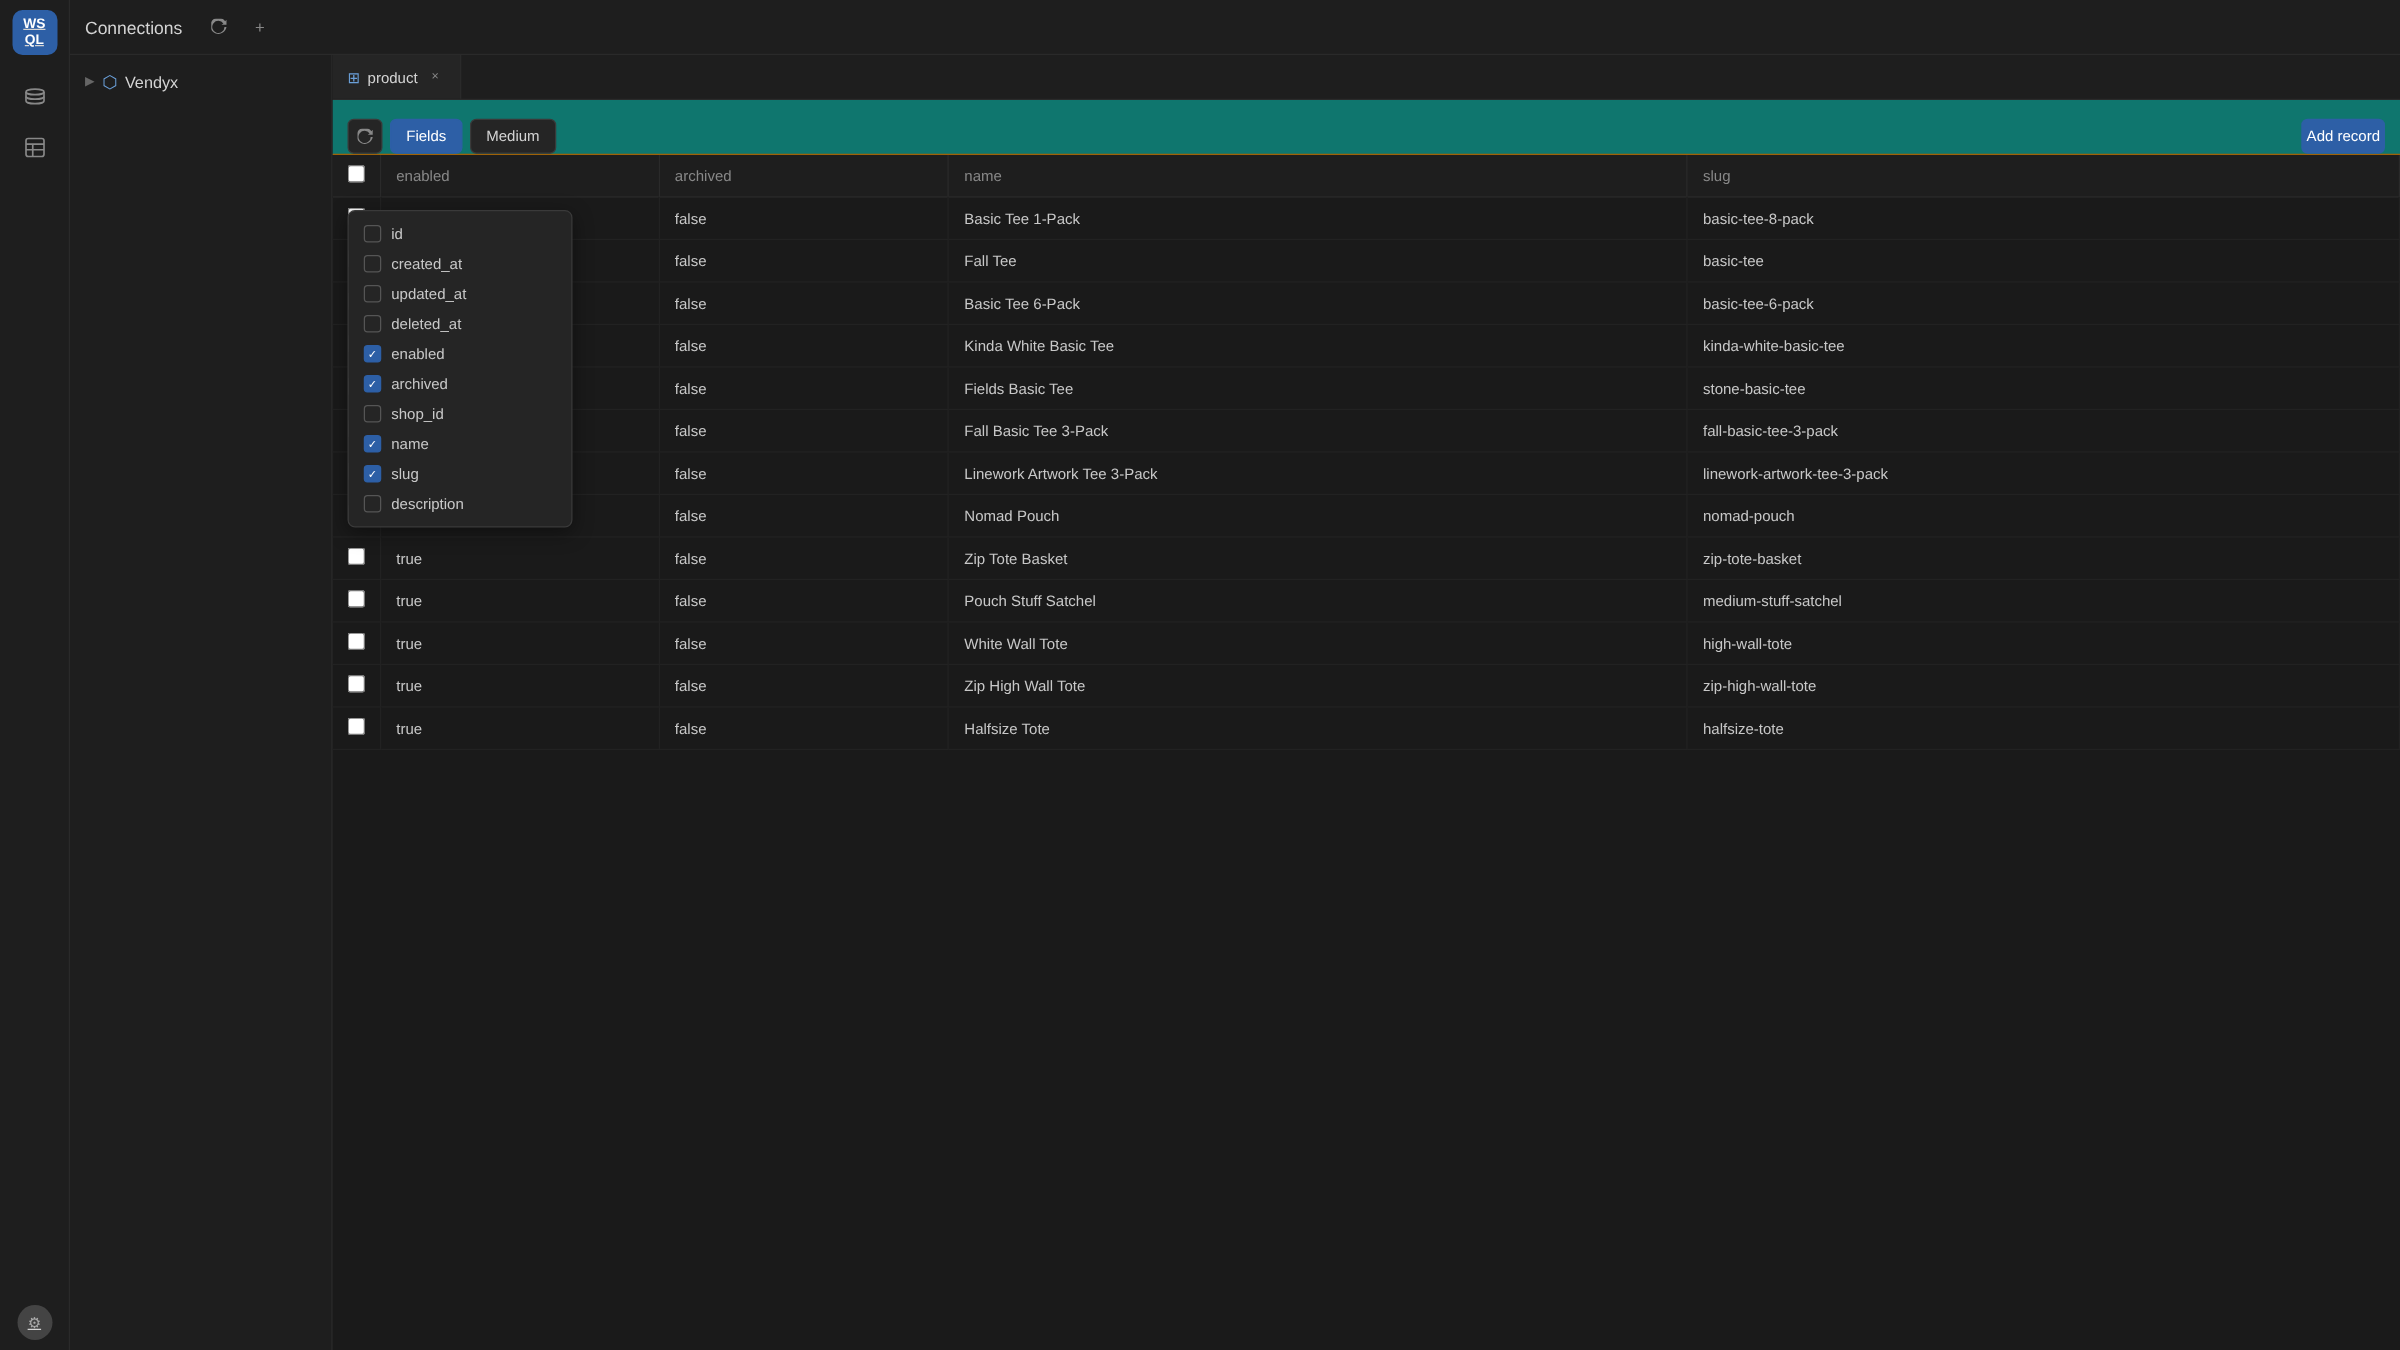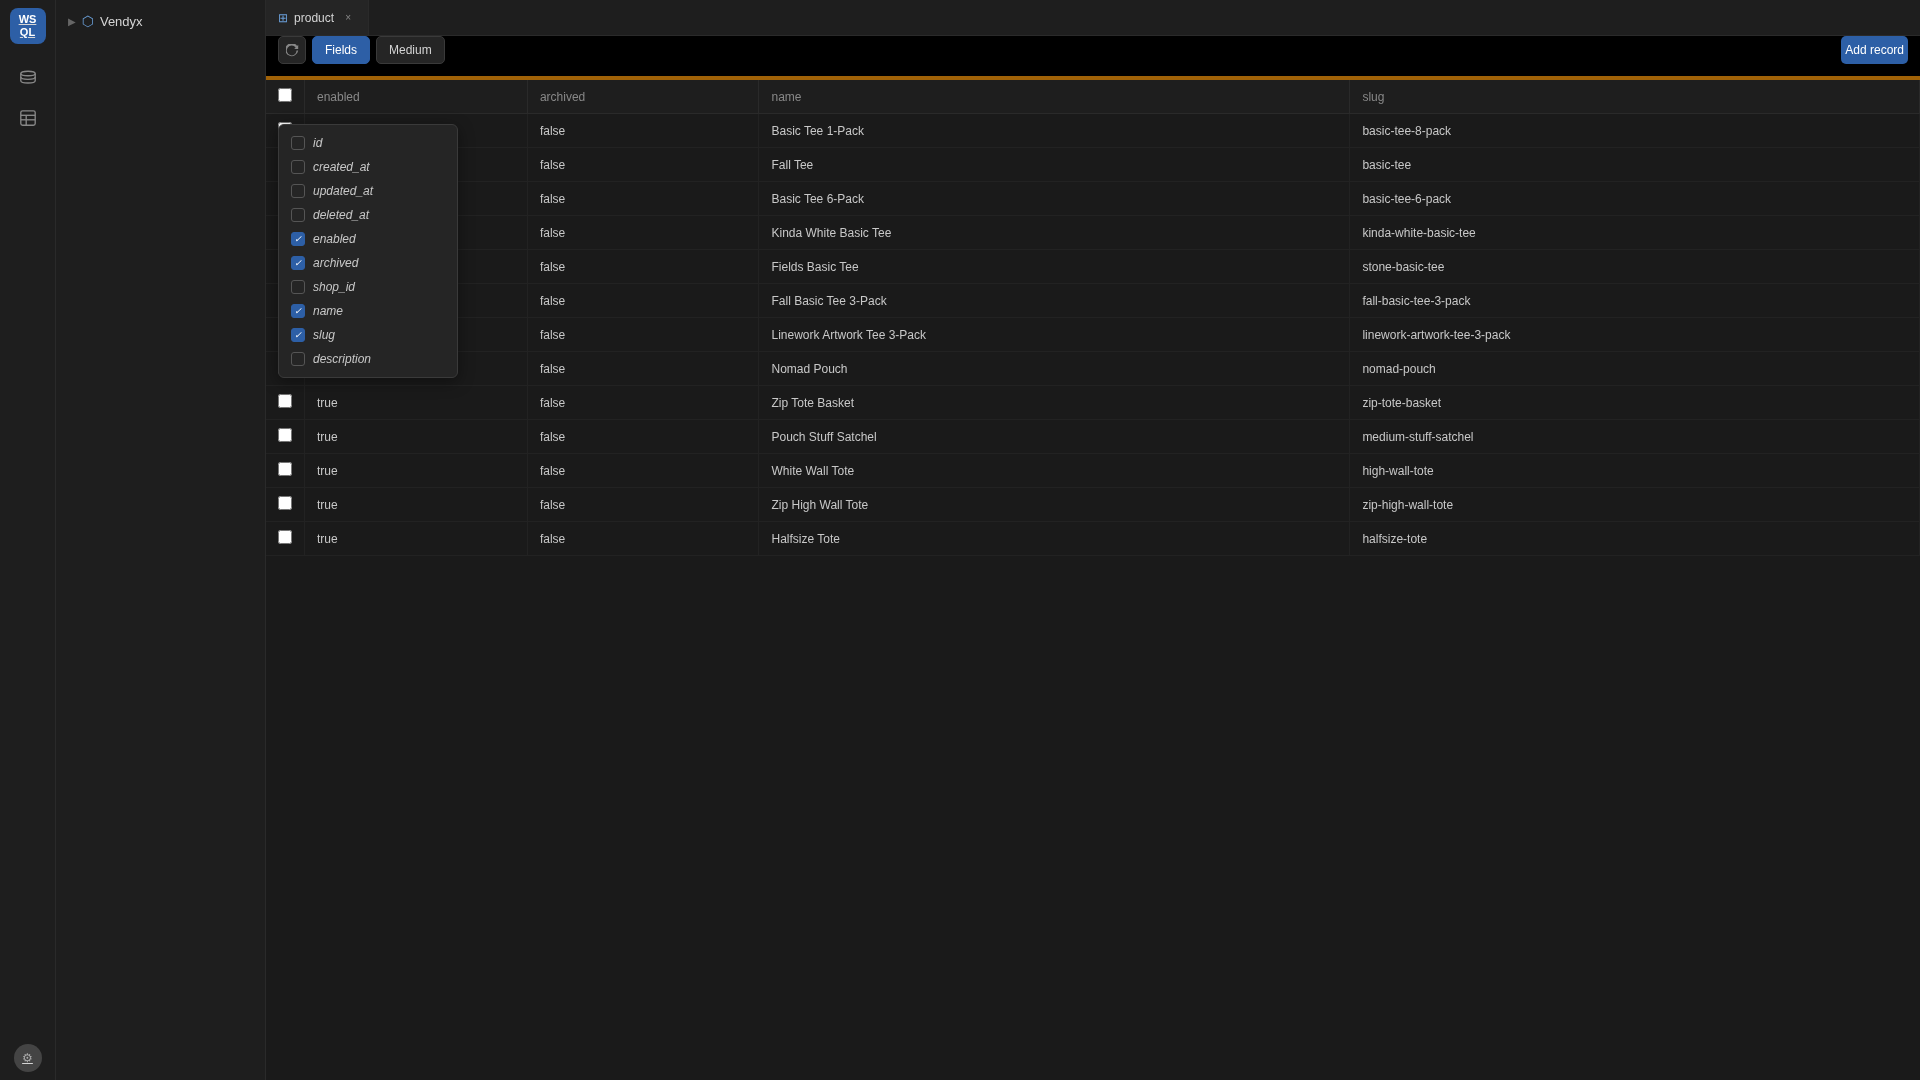--- a/index.html
+++ b/index.html
@@ -167,24 +167,24 @@
       justify-content: center;
       border-radius: 3px;
       color: #888;
       font-size: 10px;
       cursor: pointer;
     }
 
     
     .toolbar {
       height: 44px;
-      background: #000000;
-      border-bottom: 4px solid #a16207;
-      display: flex;
-      align-items: flex-start;
+      background: #0f766e;
+      border-bottom: 1px solid #a16207;
+      display: flex;
+      align-items: flex-end;
       padding: 0 12px;
       gap: 6px;
     }
     .toolbar-btn {
       height: 28px;
       padding: 0 12px;
       border-radius: 5px;
       border: 1px solid #3a3a3a;
       background: #252525;
       color: #d4d4d4;
@@ -276,21 +276,20 @@
       box-shadow: 0 4px 16px rgba(0,0,0,0.4);
     }
     .field-item {
       display: flex;
       align-items: center;
       gap: 8px;
       padding: 5px 12px;
       cursor: pointer;
       font-size: 12px;
       color: #c8c8c8;
-      font-style: italic;
     }
     .field-checkbox {
       width: 14px;
       height: 14px;
       border: 1px solid #555;
       border-radius: 3px;
       background: transparent;
       flex-shrink: 0;
       display: flex;
       align-items: center;
@@ -334,20 +333,31 @@
       <line x1="8" y1="7" x2="8" y2="18" stroke="currentColor" stroke-width="1.5"></line>
     </svg>
   </div>
   <div class="sidebar-bottom">
     <div class="sidebar-avatar">⚙</div>
   </div>
 </div>
 
 <div class="main">
 
+  <div class="topbar">
+    <span class="topbar-title">Connections</span>
+    <div class="topbar-actions">
+      <button class="topbar-btn">
+        <svg width="13" height="13" viewBox="0 0 16 16" fill="currentColor">
+          <path d="M13.65 2.35A8 8 0 1 0 15 8h-2a6 6 0 1 1-1.06-3.41L10 6h5V1l-1.35 1.35z"></path>
+        </svg>
+      </button>
+      <button class="topbar-btn">+</button>
+    </div>
+  </div>
 
   <div class="workspace">
 
     <div class="nav-tree">
       <div class="nav-tree-item">
         <span class="chevron">▶</span>
         <span style="color:#6a9fd8;font-size:14px;">⬡</span>
         <span>Vendyx</span>
       </div>
     </div>

